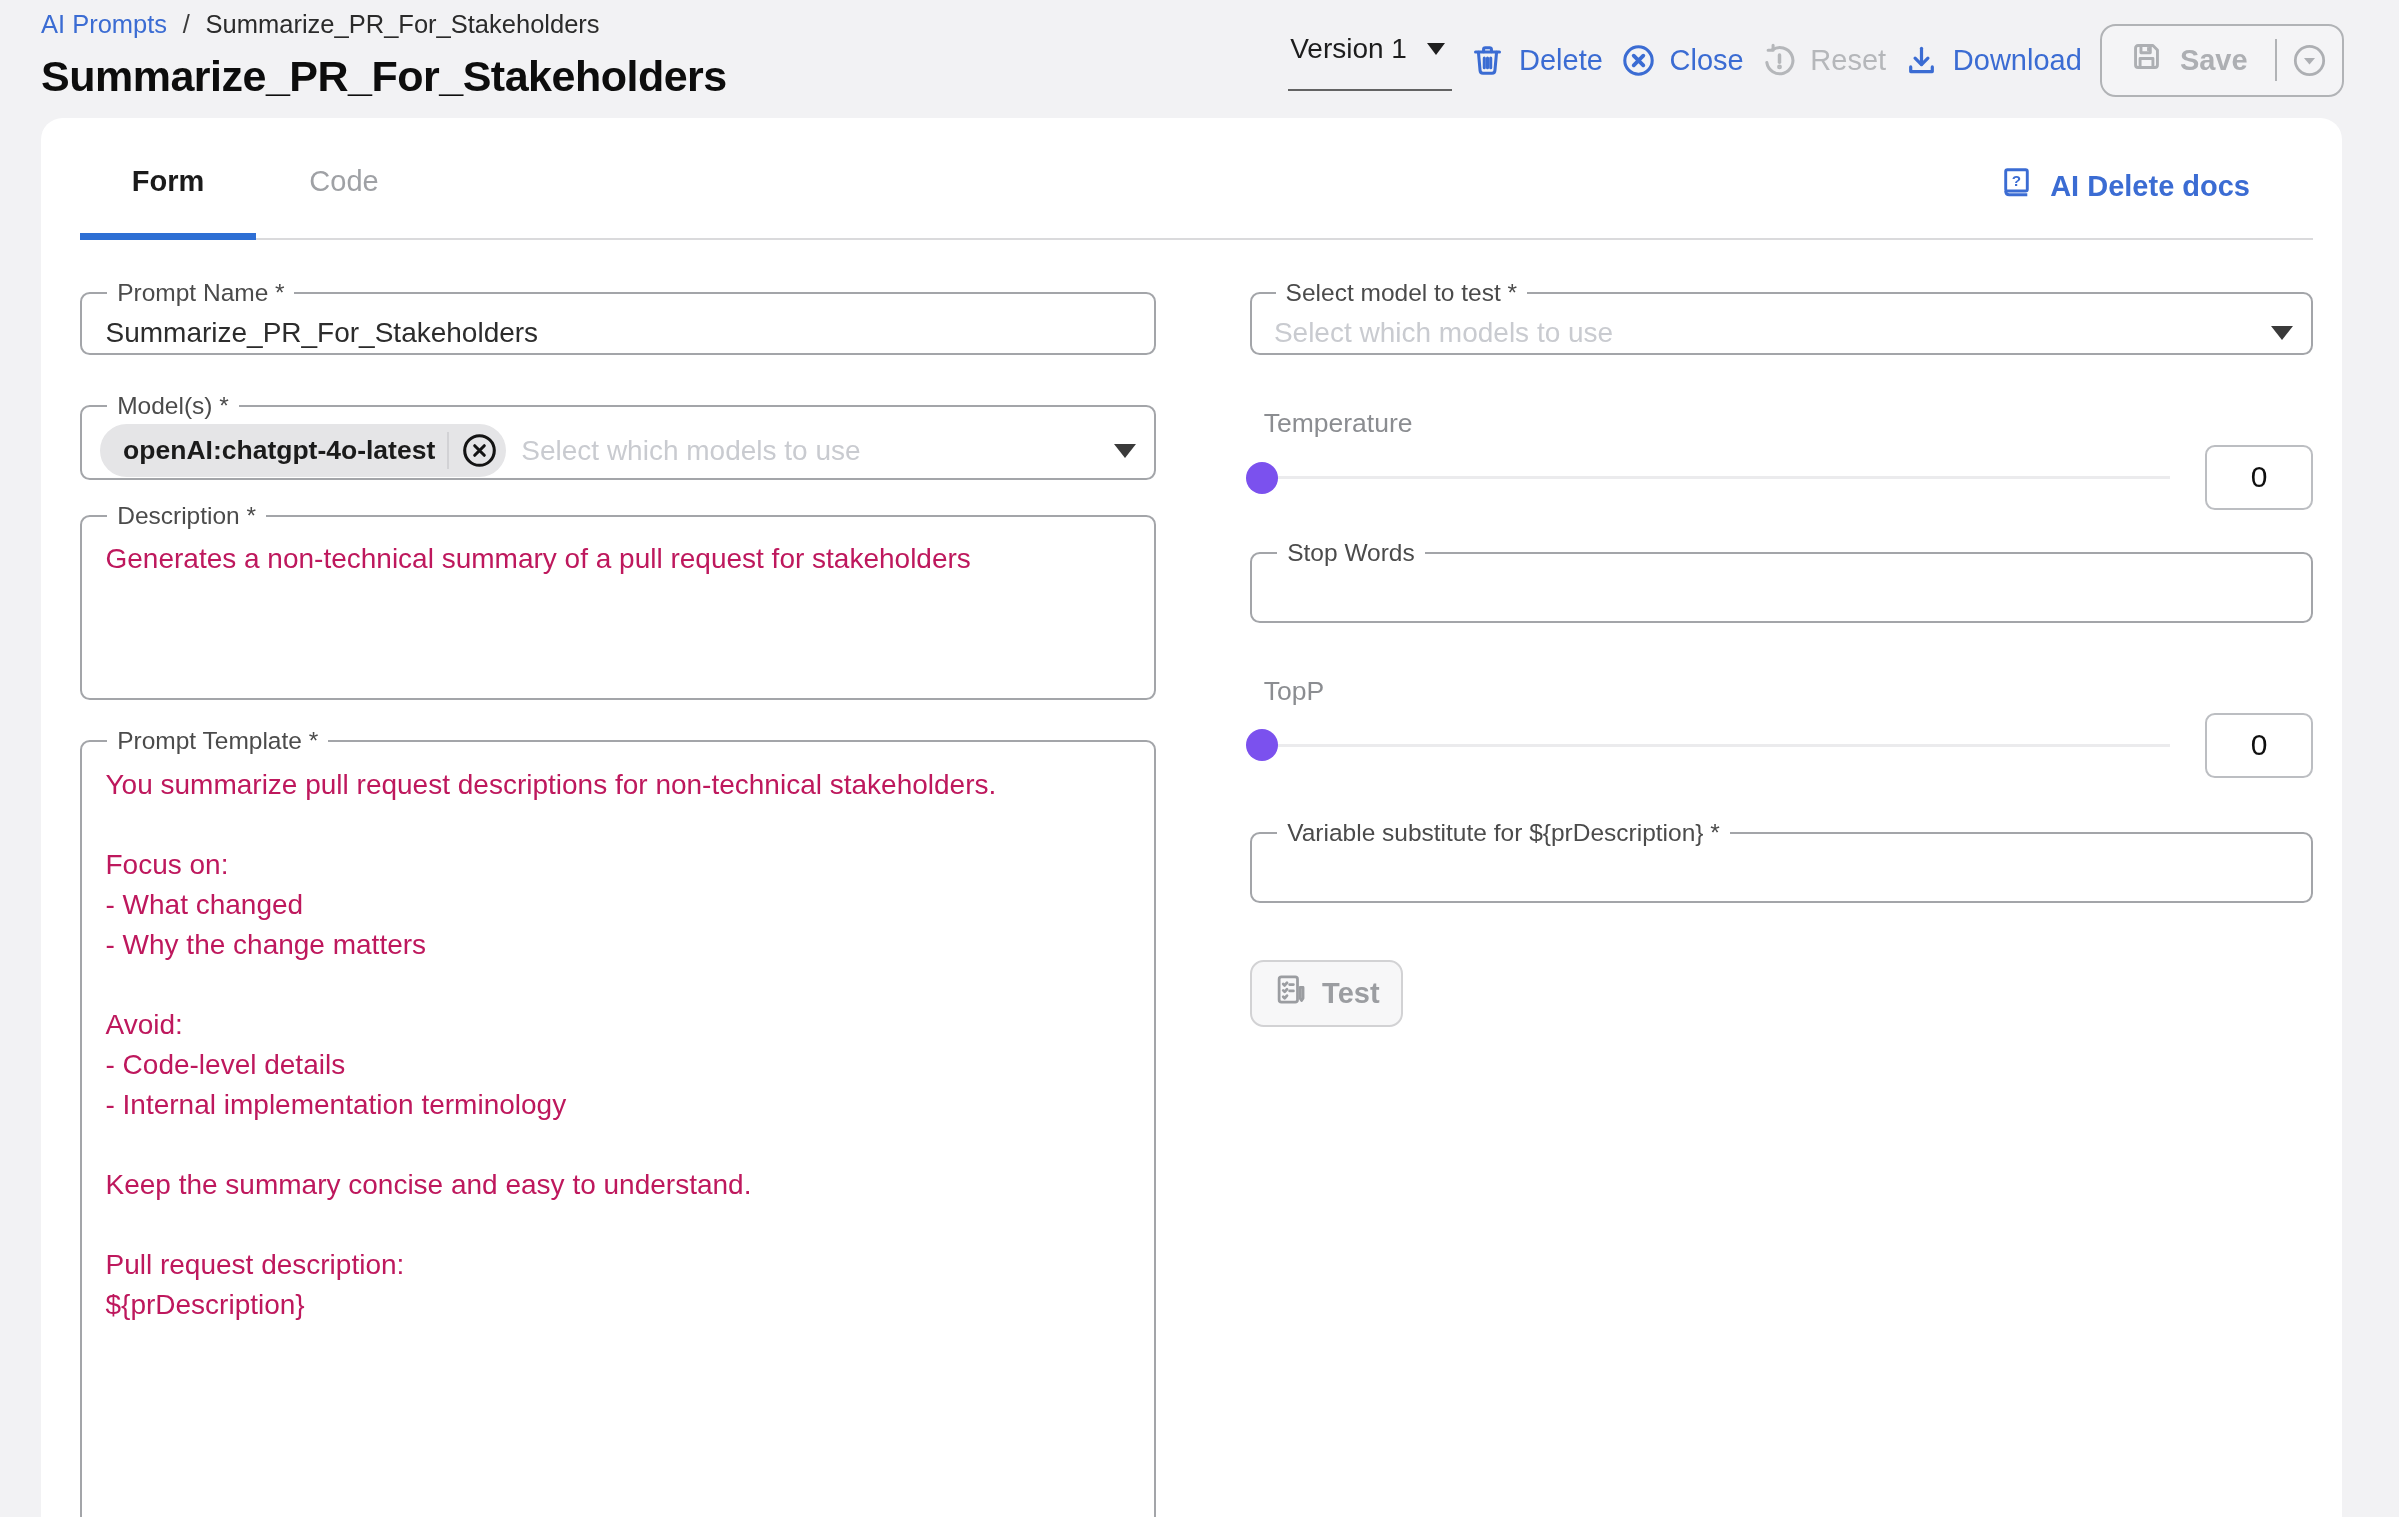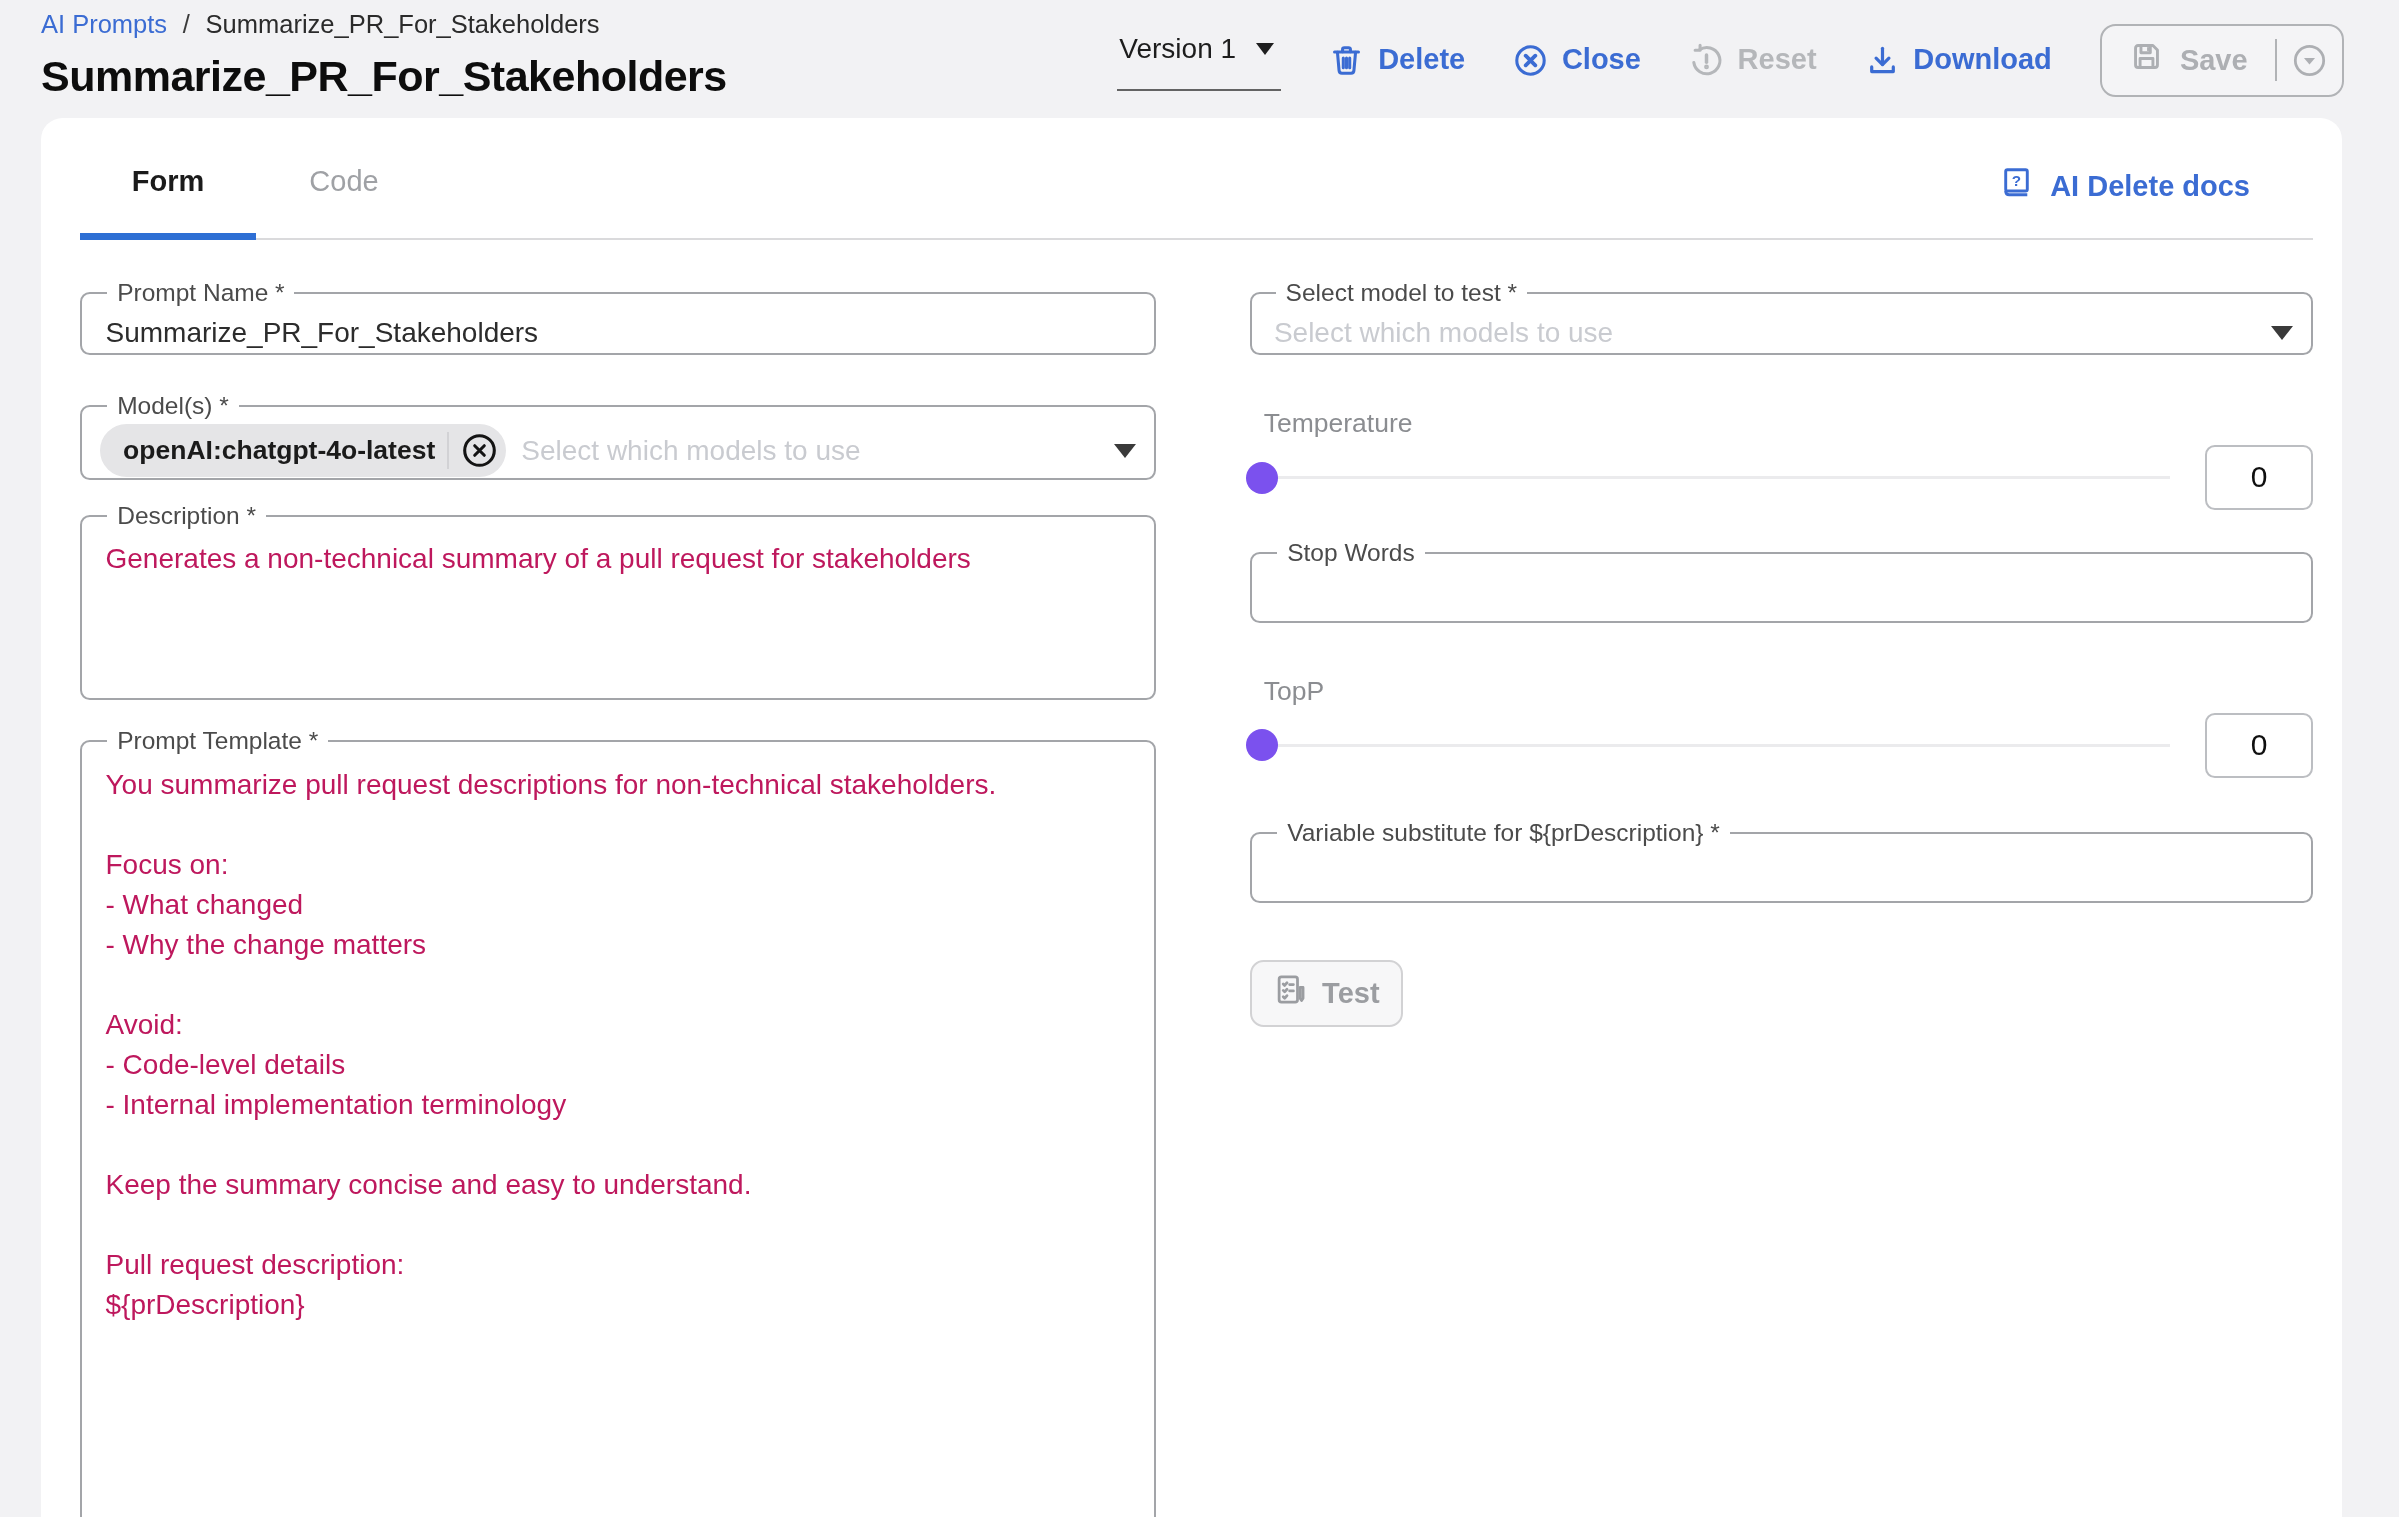--- a/index.html
+++ b/index.html
@@ -15,25 +15,25 @@
 
   
   .header { position:absolute; left:41px; top:9.8px; }
   .breadcrumb { display:flex; align-items:center; gap:15.7px; font-size:25.5px; }
   .crumb-link { color:#3b6cd3; cursor:pointer; }
   .crumb-sep { color:#3a3a3a; }
   .crumb-current { color:#2b2b2b; }
   .page-title { margin-top:13.7px; font-size:43px; font-weight:800; color:#0d0d0d; letter-spacing:-0.5px; }
 
   
-  .toolbar { position:absolute; top:23.5px; right:55px; display:flex; align-items:center; gap:48px; }
+  .toolbar { position:absolute; top:23.5px; right:55px; display:flex; align-items:center; gap:18px; }
   .version-select { align-self:flex-start; margin-top:3.9px; display:flex; align-items:center; gap:19.6px;
       font-size:28px; color:#1d1d1d; border-bottom:2px solid #636363; padding:5.9px 7.8px 23.5px 2px; cursor:pointer; }
   .caret-sm { width:0; height:0; border-left:9.8px solid transparent; border-right:9.8px solid transparent; border-top:12.7px solid #1f1f1f; }
-  .tbtn { display:flex; align-items:flex-start; gap:13.7px; font-size:29px; font-weight:700; cursor:pointer; background:none; border:none; padding:0; font-family:inherit; }
+  .tbtn { display:flex; align-items:center; gap:13.7px; font-size:29px; font-weight:400; cursor:pointer; background:none; border:none; padding:0; font-family:inherit; }
   .tbtn.blue { color:#3b6cd3; }
   .tbtn.disabled { color:#b5b7ba; cursor:default; }
   .tbtn svg { display:block; }
 
   .save-split { display:flex; align-items:center; height:73px; border:2px solid #b1b3b6; border-radius:15.7px; background:#f4f4f6; overflow:hidden; }
   .save-main { display:flex; align-items:center; gap:15.7px; padding:0 27.4px; color:#adafb3; font-size:29px; font-weight:700; border-right:2px solid #b1b3b6; }
   .save-caret { width:65px; display:flex; align-items:center; justify-content:center; color:#adafb3; }
 
   
   .card { position:absolute; left:41px; top:118px; width:2301px; height:1549px; background:#ffffff; border-radius:21.6px; }

